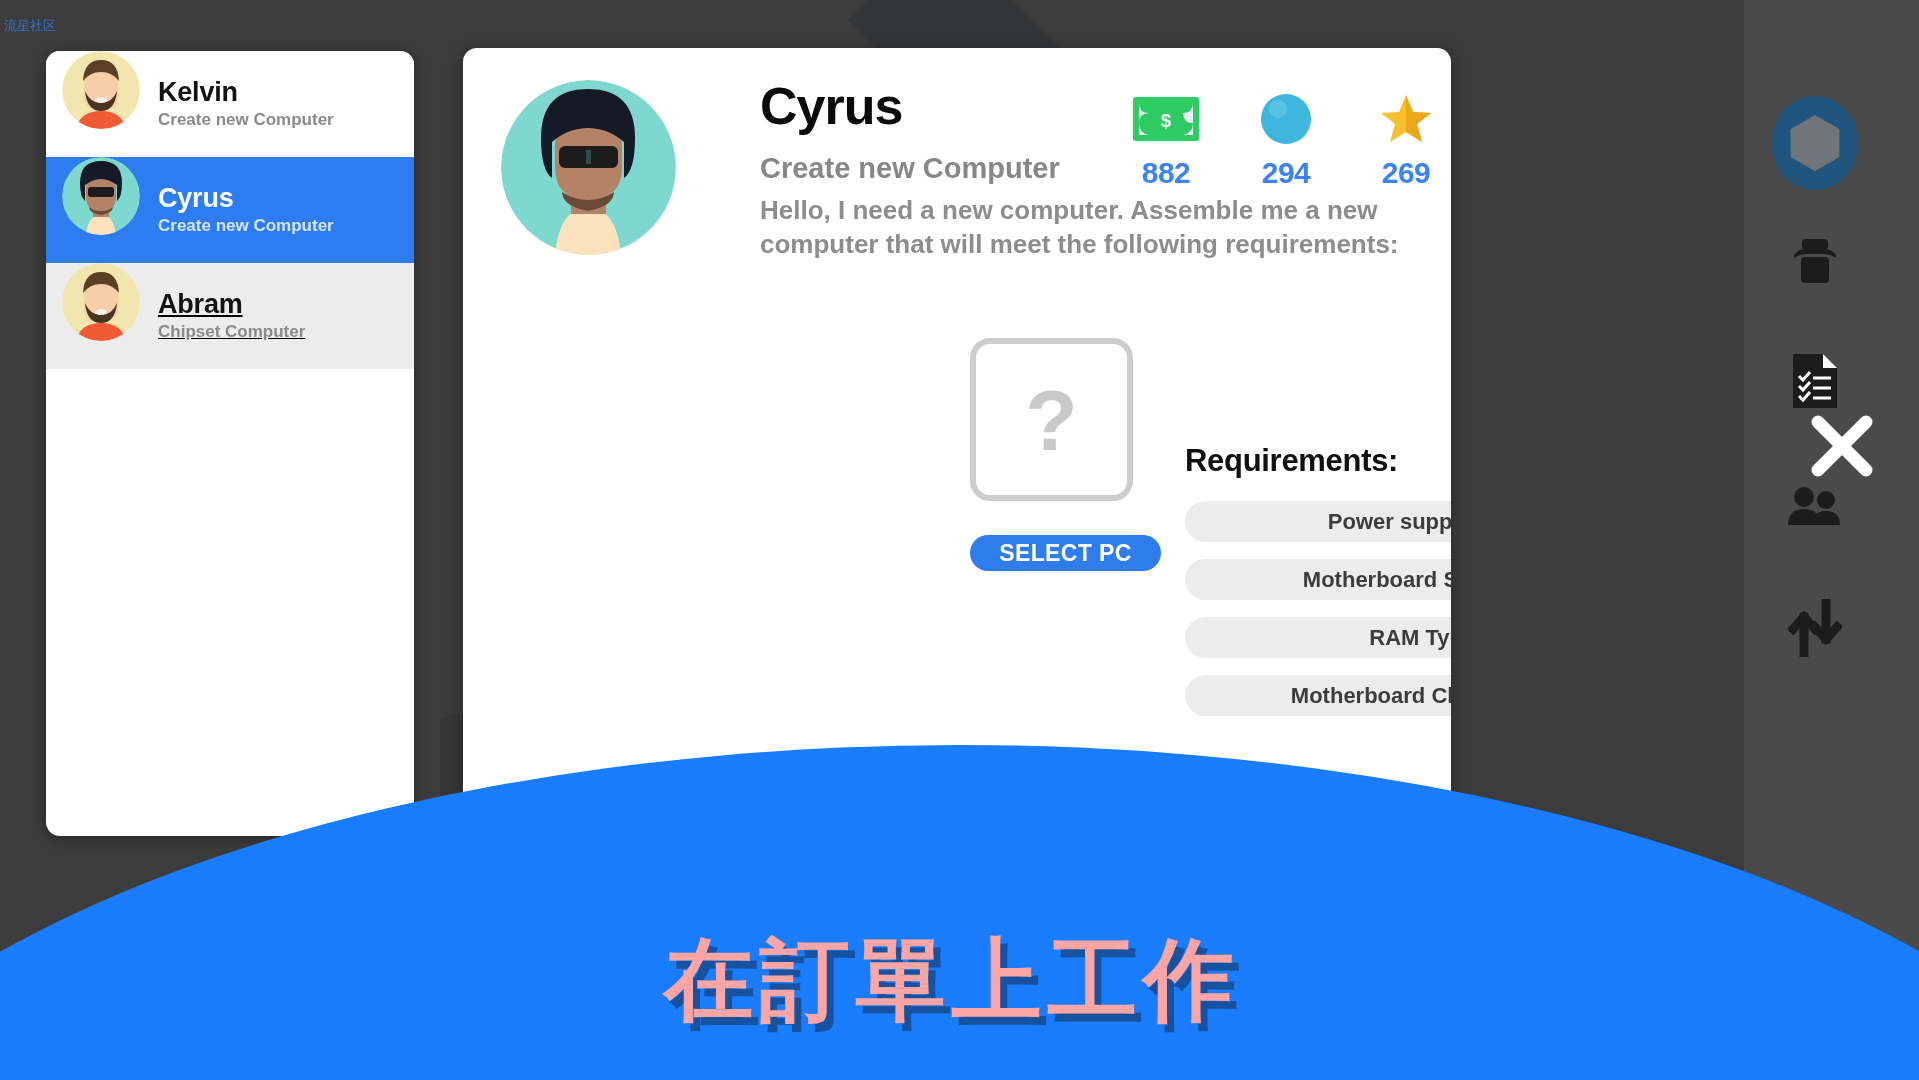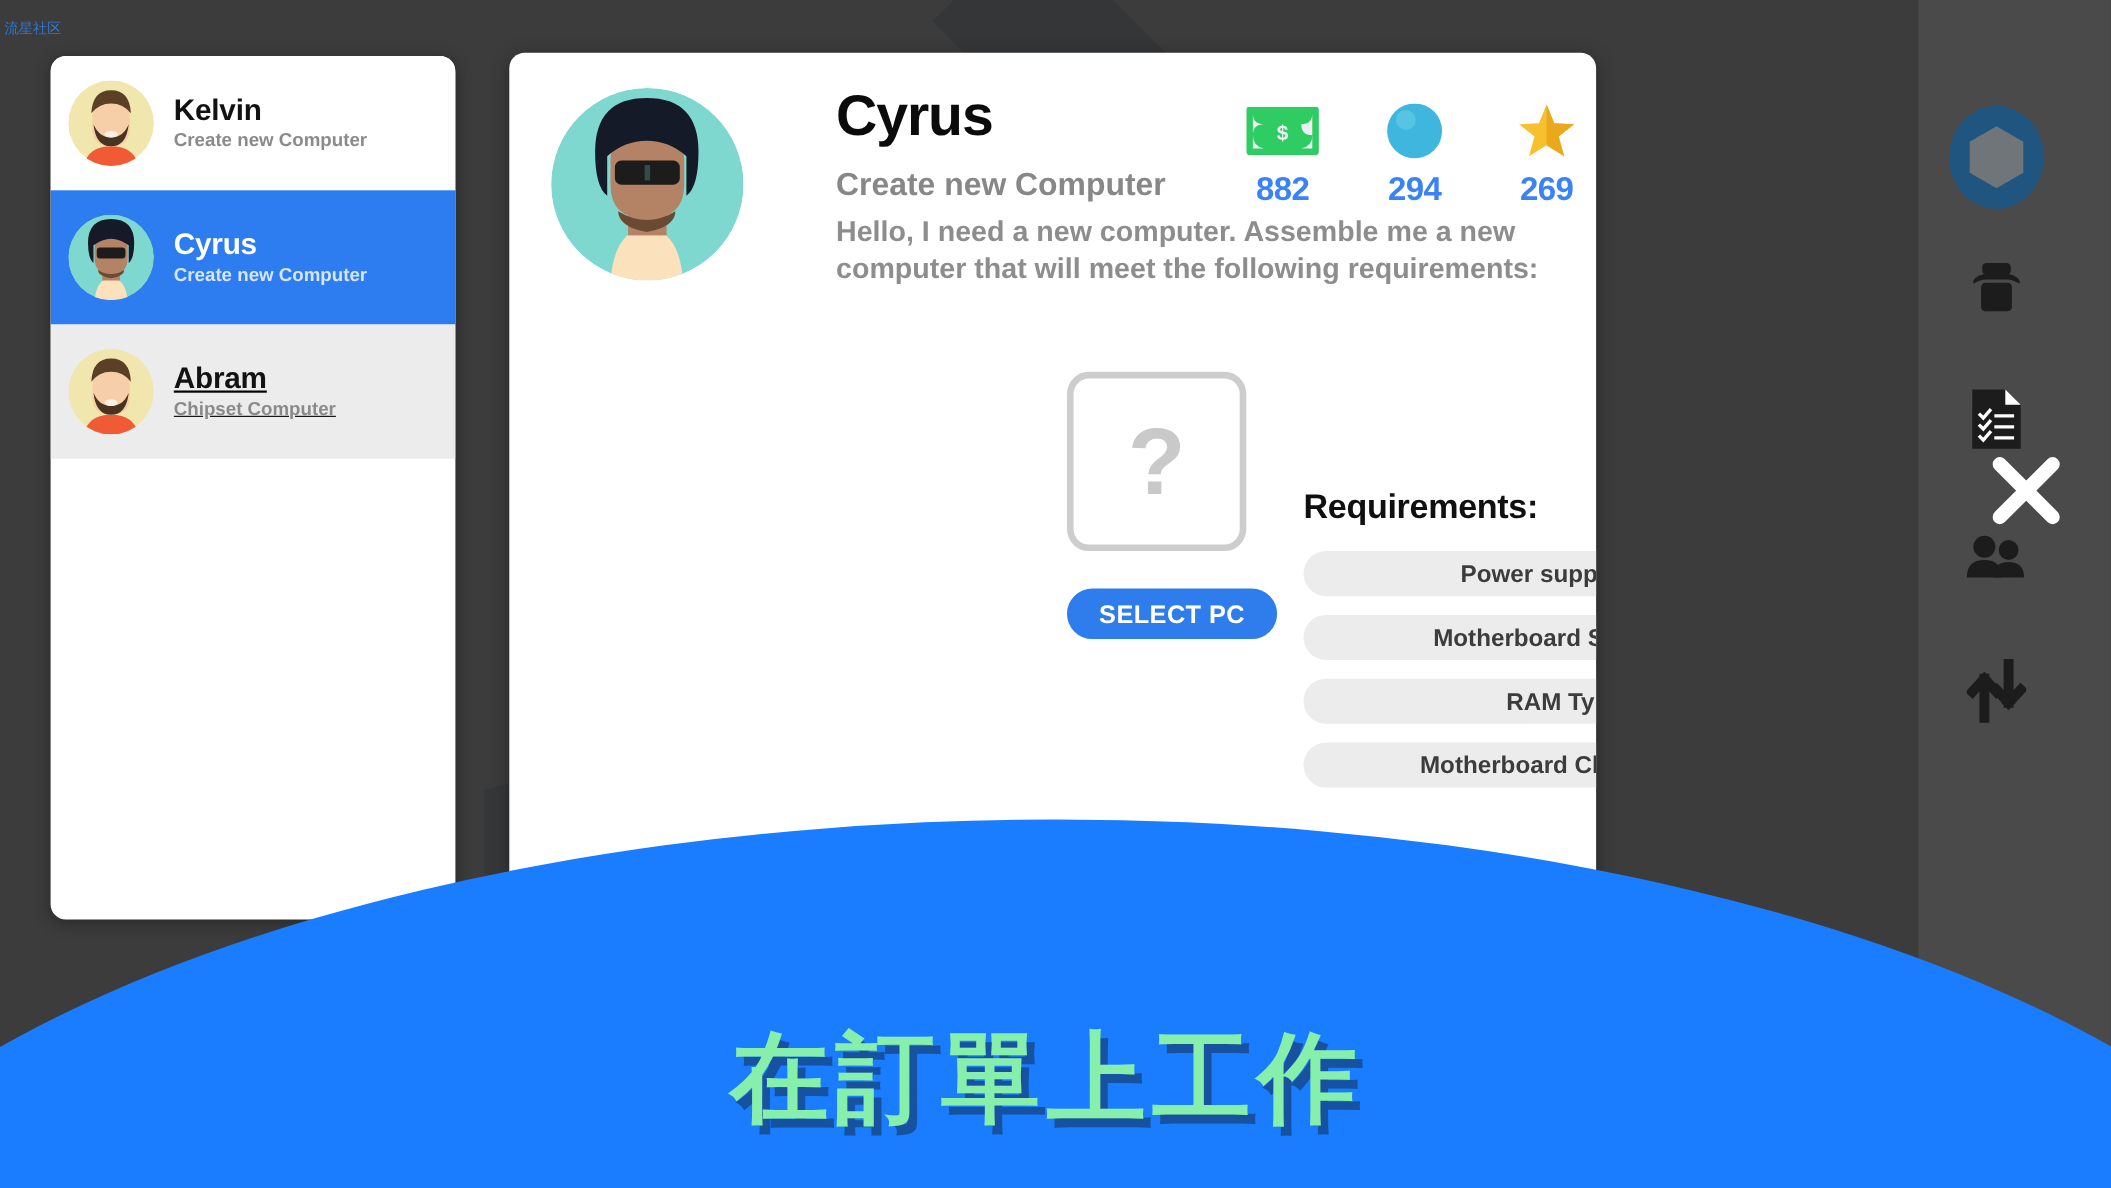--- a/index.html
+++ b/index.html
@@ -67,21 +67,21 @@
     display:flex; align-items:center; justify-content:center; cursor:pointer;
   }
 
   
   #list-panel {
     position:absolute; left:46px; top:51px; width:368px; height:785px;
     background:#fff; border-radius:14px; z-index:25; overflow:hidden;
     box-shadow:0 3px 14px rgba(0,0,0,.35);
   }
   .cust-row {
-    display:flex; align-items:center; height:122px; padding:0 16px; cursor:pointer;
+    display:flex; height:106px; padding:0 16px; cursor:pointer;
   }
   .cust-row.white    { background:#ffffff; }
   .cust-row.selected { background:#2d7cf0; }
   .cust-row.grey     { background:#ececec;text-decoration:underline; }
   .cust-av { width:78px; height:78px; border-radius:50%; overflow:hidden; flex:0 0 78px; margin-right:18px; }
   .cust-txt { display:flex; flex-direction:column; justify-content:center; }
   .cust-name { font-size:27px; font-weight:bold; color:#121212; line-height:1.12; letter-spacing:-.2px; }
   .cust-sub  { font-size:17px; font-weight:bold; color:#8a8a8a; line-height:1.3; margin-top:2px; }
   .selected .cust-name { color:#ffffff; }
   .selected .cust-sub  { color:#d7e5fb; }
@@ -106,21 +106,21 @@
   .stat-val { font-size:30px; font-weight:bold; color:#3b82f6; margin-top:6px; letter-spacing:-.5px; }
 
   
   #pc-col { position:absolute; left:507px; top:290px; width:165px; }
   #pc-box {
     width:163px; height:163px; border:6px solid #cdcdcd; border-radius:20px;
     display:flex; align-items:center; justify-content:center; cursor:pointer;
   }
   #pc-qmark { font-size:86px; font-weight:bold; color:#c9c9c9; line-height:1; }
   #select-pc {
-    margin-top:34px; width:191px; height:46px; background:#2f7ced; border-radius:23px;
+    margin-top:34px; width:191px; height:36px; background:#2f7ced; border-radius:23px;
     color:#fff; font-size:23px; font-weight:bold; letter-spacing:.4px;
     display:flex; align-items:center; justify-content:center; cursor:pointer; border:none;
     font-family:"Liberation Sans", sans-serif;
   }
 
   
   #req-zone { position:absolute; left:722px; top:395px; width:664px; }
   #req-title { font-size:31px; font-weight:bold; color:#101010; letter-spacing:-.3px; }
   .req-pill {
     margin-top:17px; height:41px; background:#ececec; border-radius:21px;
@@ -130,21 +130,21 @@
   #req-list { margin-top:22px; }
 
   
   #banner {
     position:absolute; left:-260px; bottom:-745px; width:2440px; height:1080px;
     background:#1a7cff; border-radius:50%; z-index:30;
   }
   #banner-text {
     position:absolute; left:0; right:16px; bottom:38px; z-index:31; text-align:center;
     font-family:"DejaVu Sans", sans-serif;
-    font-size:90px; font-weight:bold; color:#86efac; letter-spacing:6px;
+    font-size:90px; font-weight:bold; color:#fca5a5; letter-spacing:6px;
     text-shadow:7px 8px 0 #16529f;
   }
 </style>
 </head>
 <body>
 
 <div id="scene">
   <div class="roof"></div>
   <div class="wallL"></div>
   <div class="workbench"></div>

